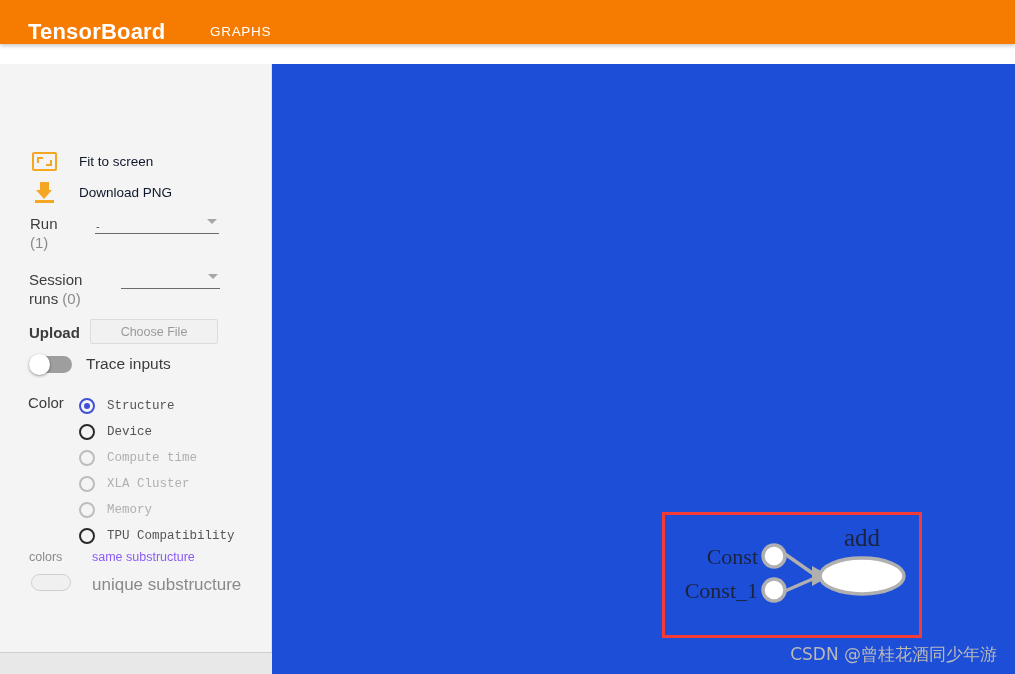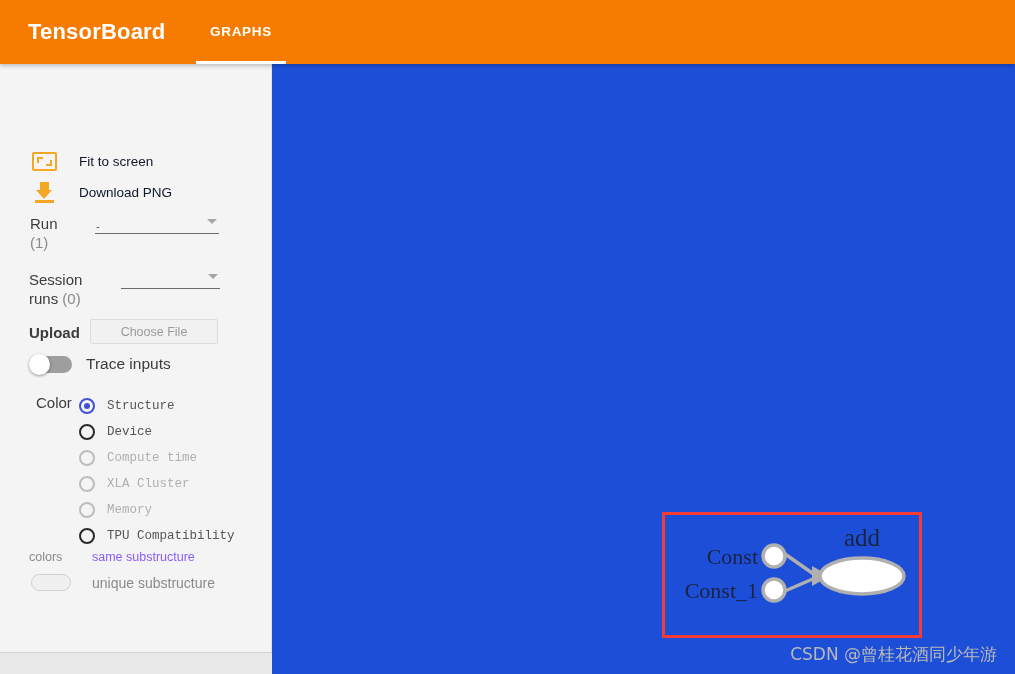--- a/index.html
+++ b/index.html
@@ -14,21 +14,21 @@
     overflow: hidden;
     font-family: "Liberation Sans", sans-serif;
     position: relative;
   }
 
   
   .header {
     position: absolute;
     left: 0; top: 0;
     width: 1015px;
-    height: 64px;
+    height: 44px;
     background: #f57c00;
     box-shadow: 0 2px 4px rgba(0,0,0,0.22);
     z-index: 20;
   }
   .brand {
     position: absolute;
     left: 28px;
     top: 19px;
     color: #ffffff;
     font-size: 22px;
@@ -42,21 +42,21 @@
     top: 0;
     height: 64px;
   }
   .tab {
     position: relative;
     display: inline-block;
     height: 64px;
     padding: 0 14px;
     color: #ffffff;
     font-size: 13.5px;
-    font-weight: bold;
+    font-weight: normal;
     letter-spacing: 0.7px;
     line-height: 64px;
     cursor: pointer;
     box-sizing: border-box;
   }
   .tab.active::after {
     content: "";
     position: absolute;
     left: 0; right: 0;
     bottom: 0;
@@ -230,21 +230,20 @@
     white-space: nowrap;
   }
 
   
   .color-label {
     position: absolute;
     left: 28px;
     top: 330px;
     font-size: 15px;
     color: #3c3c3c;
-    margin-left: 8px;
   }
   .radio-group {
     position: absolute;
     left: 79px;
     top: 329px;
   }
   .radio-row {
     display: flex;
     align-items: center;
     height: 26px;
@@ -308,21 +307,21 @@
     height: 17px;
     border: 1px solid #cfcfcf;
     border-radius: 9px;
     background: #f0f0f0;
     box-sizing: border-box;
   }
   .legend-unique {
     position: absolute;
     left: 92px;
     top: 511px;
-    font-size: 14px;
+    font-size: 17px;
     color: #8a8a8a;
     white-space: nowrap;
   }
 
   
   .canvas {
     position: absolute;
     left: 272px;
     top: 64px;
     width: 743px;

